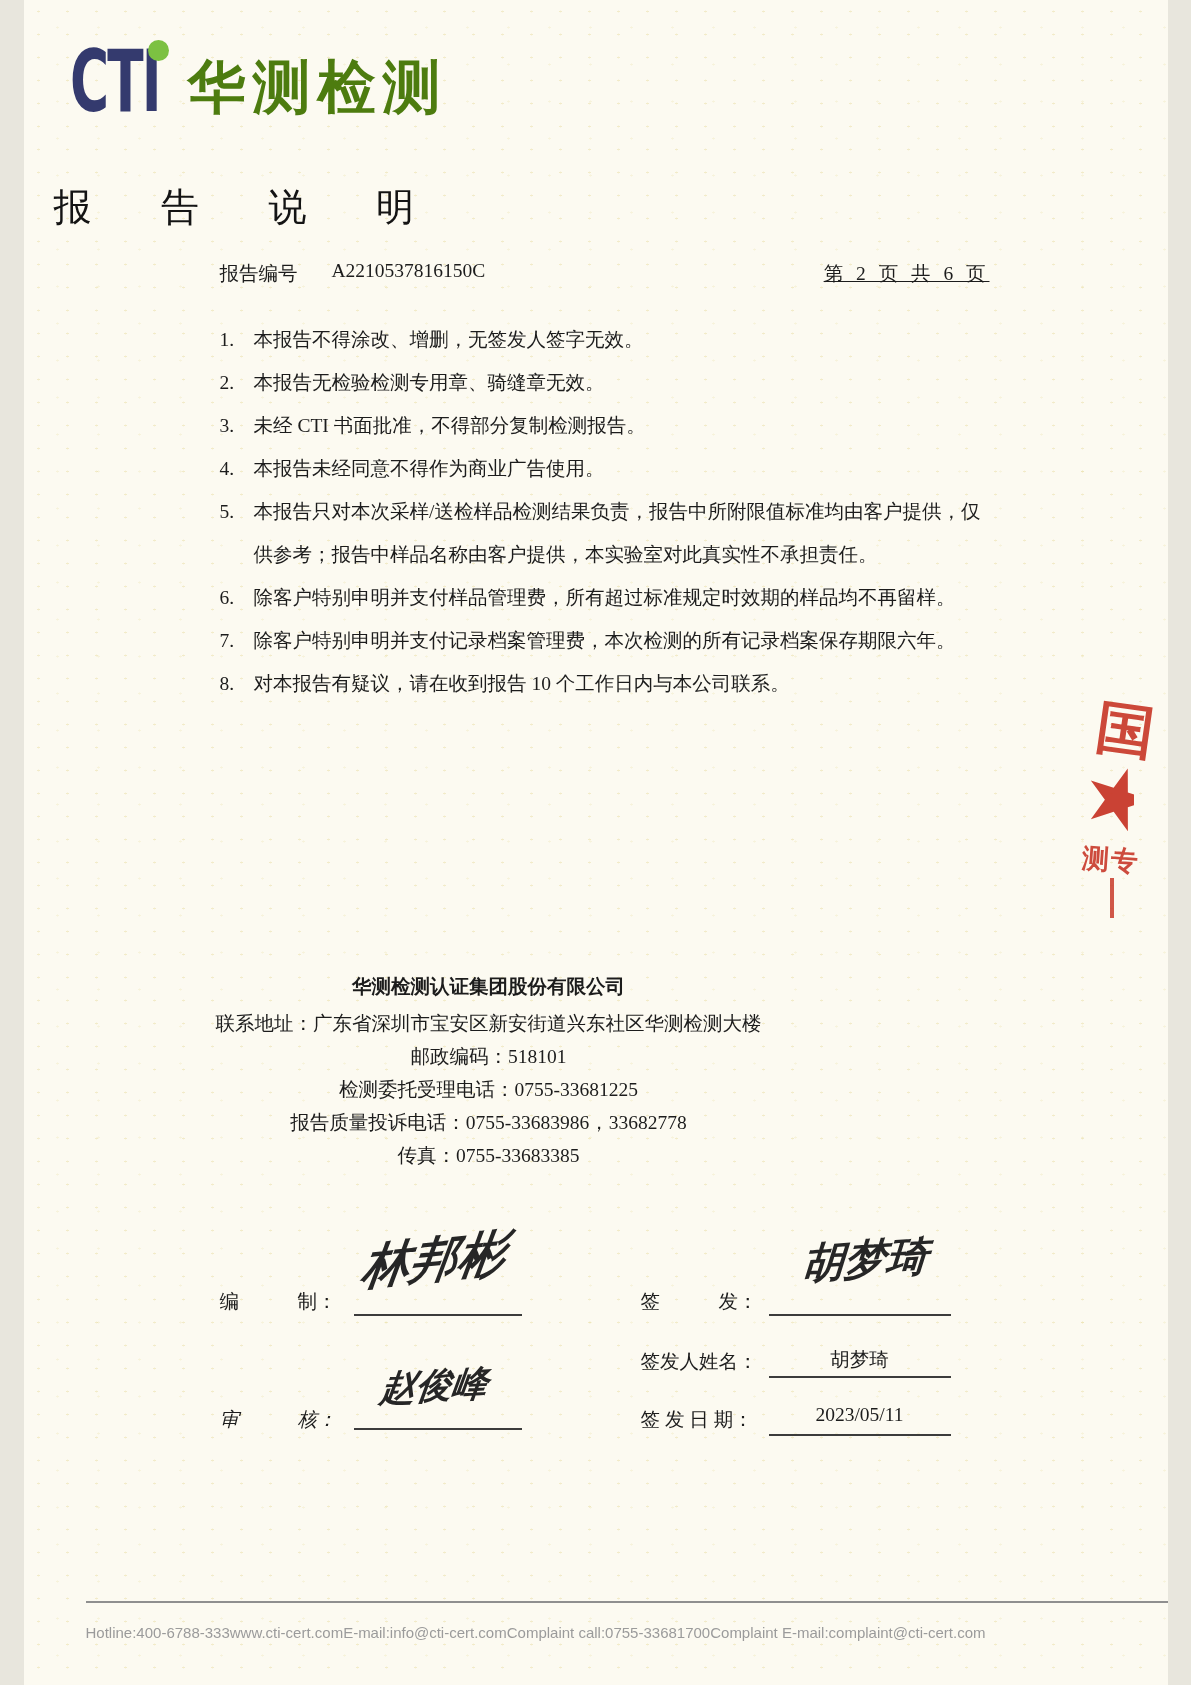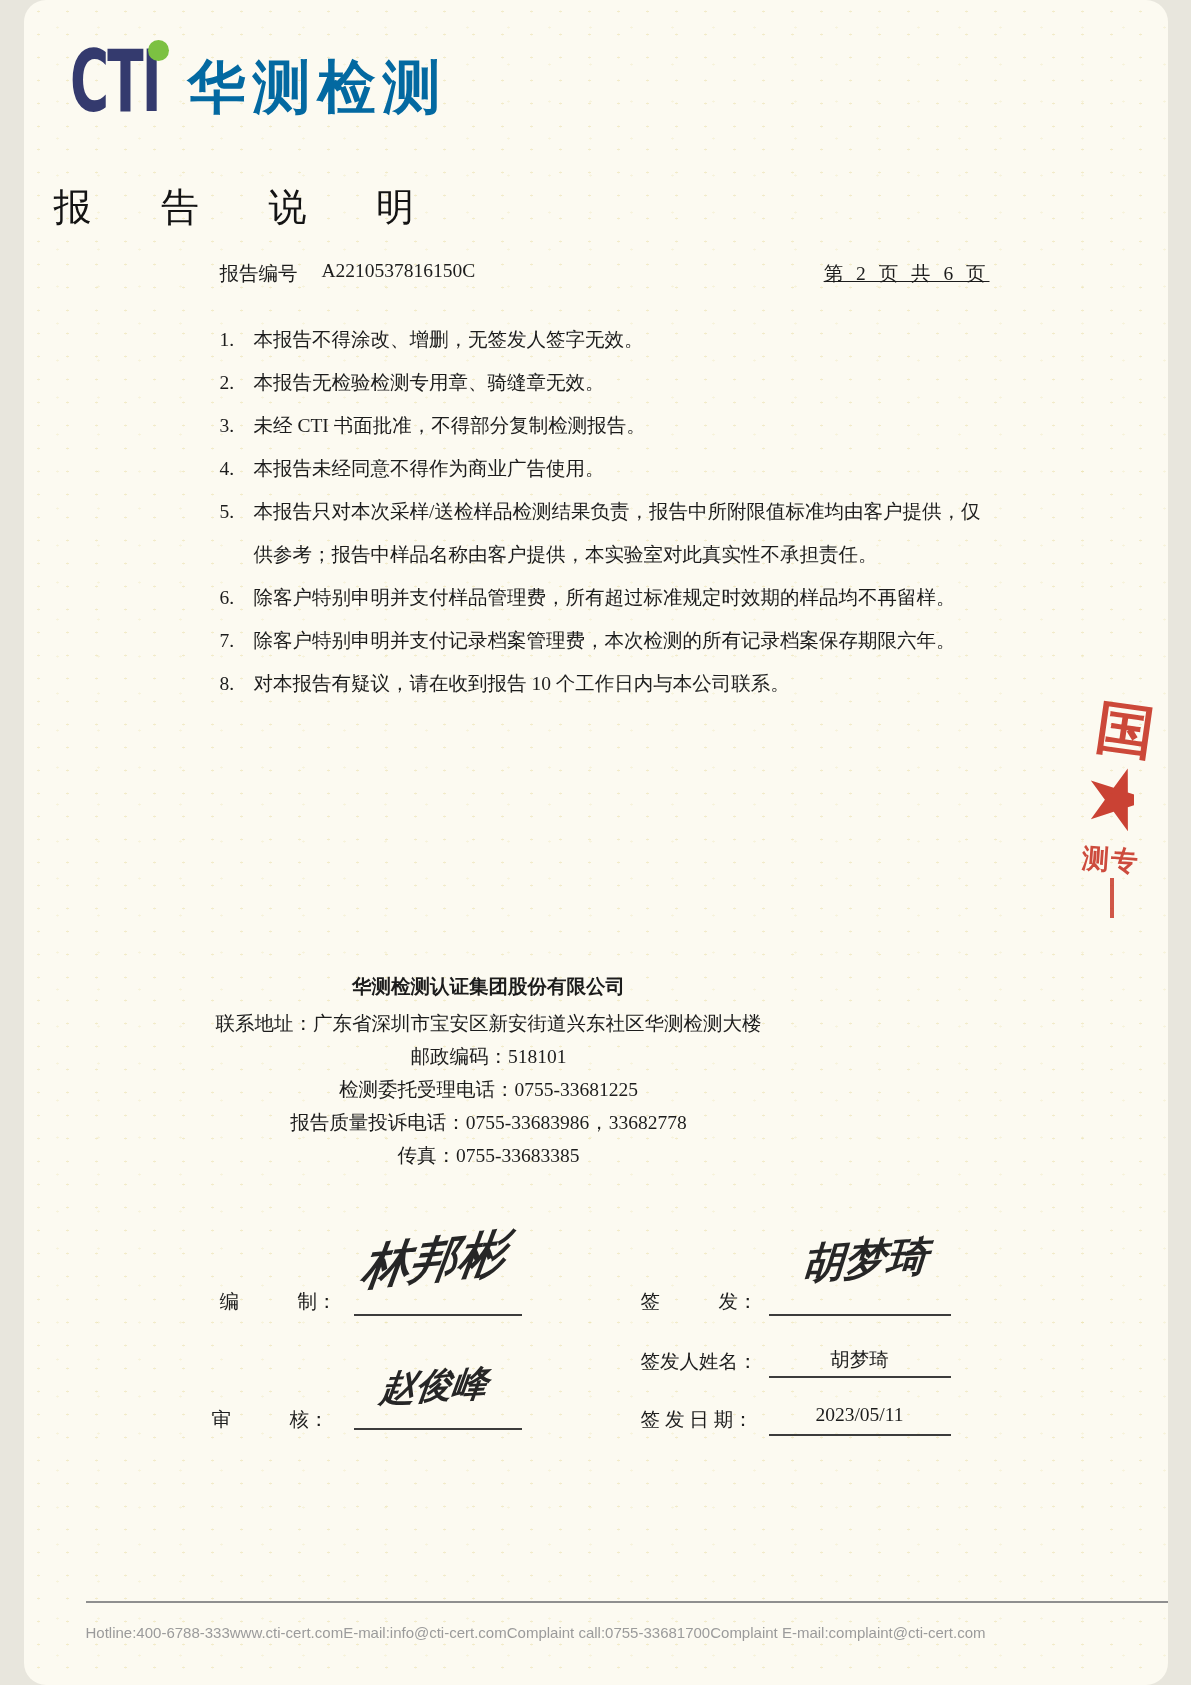--- a/index.html
+++ b/index.html
@@ -4,21 +4,20 @@
 <style>
   html,body{margin:0;padding:0;background:#e8e6dd;}
   .page{
     position:relative;
     width:1144px;height:1685px;
     margin:0 auto;
     background:#fcfaf1;
     font-family:"Liberation Serif","DejaVu Serif",serif;
     color:#1c1c1c;
     overflow:hidden;
-    border-radius:22px;
   }
   .page::before{
     content:"";
     position:absolute;inset:0;
     background-image:
       radial-gradient(rgba(216,198,96,.28) 1px, transparent 1.4px),
       radial-gradient(rgba(222,208,120,.18) 1px, transparent 1.3px);
     background-size:29px 23px, 41px 37px;
     background-position:0 0, 13px 9px;
     pointer-events:none;
@@ -36,34 +35,34 @@
   }
   .logo-dot{
     position:absolute;left:78px;top:-12px;
     width:21px;height:21px;border-radius:50%;
     background:#7cc142;
   }
   .logo-cn{
     position:absolute;left:118px;top:6px;
     font-family:"DejaVu Sans","Liberation Sans",sans-serif;
     font-weight:bold;font-size:58px;line-height:1;
-    color:#0369a1;letter-spacing:7px;white-space:nowrap;
+    color:#4d7c0f;letter-spacing:7px;white-space:nowrap;
   }
 
   
   .title{
     position:absolute;top:182px;left:0;width:100%;
     text-align:left;font-size:38px;color:#141414;
     letter-spacing:30px;text-indent:30px;white-space:nowrap;
   }
   .meta{
     position:absolute;top:260px;left:196px;width:770px;
     font-size:19.5px;display:flex;justify-content:space-between;
   }
-  .meta-left{display:flex;gap:24px;}
+  .meta-left{display:flex;gap:34px;}
   .meta-right{letter-spacing:4px;text-decoration:underline;}
 
   
   .notes{position:absolute;top:318px;left:196px;width:772px;
     font-size:19.5px;list-style:none;margin:0;padding:0;}
   .notes li{display:flex;line-height:43px;}
   .note-num{flex:0 0 34px;}
   .note-text{flex:1;}
 
   
@@ -188,21 +187,21 @@
   <div class="sigline" style="left:330px;top:1314px;width:168px;"></div>
 
   <div class="label" style="left:617px;top:1288px;">签　　　发：</div>
   <div class="sig-hand" style="left:778px;top:1232px;font-size:42px;transform:rotate(-4deg) skewX(-8deg);">胡梦琦</div>
   <div class="sigline" style="left:745px;top:1314px;width:182px;"></div>
 
   <div class="label" style="left:617px;top:1348px;">签发人姓名：</div>
   <div class="sig-print" style="left:745px;top:1346px;width:182px;">胡梦琦</div>
   <div class="sigline" style="left:745px;top:1376px;width:182px;"></div>
 
-  <div class="label" style="left:188px;top:1406px;">审　　　核：</div>
+  <div class="label" style="left:196px;top:1406px;font-style:italic;">审　　　核：</div>
   <div class="sig-hand" style="left:356px;top:1362px;font-size:36px;transform:rotate(-3deg) skewX(-10deg);">赵俊峰</div>
   <div class="sigline" style="left:330px;top:1428px;width:168px;"></div>
 
   <div class="label" style="left:617px;top:1406px;">签 发 日 期：</div>
   <div class="sig-print" style="left:745px;top:1404px;width:182px;">2023/05/11</div>
   <div class="sigline" style="left:745px;top:1434px;width:182px;"></div>
 
   <div class="footer-rule"></div>
   <div class="footer">
 

